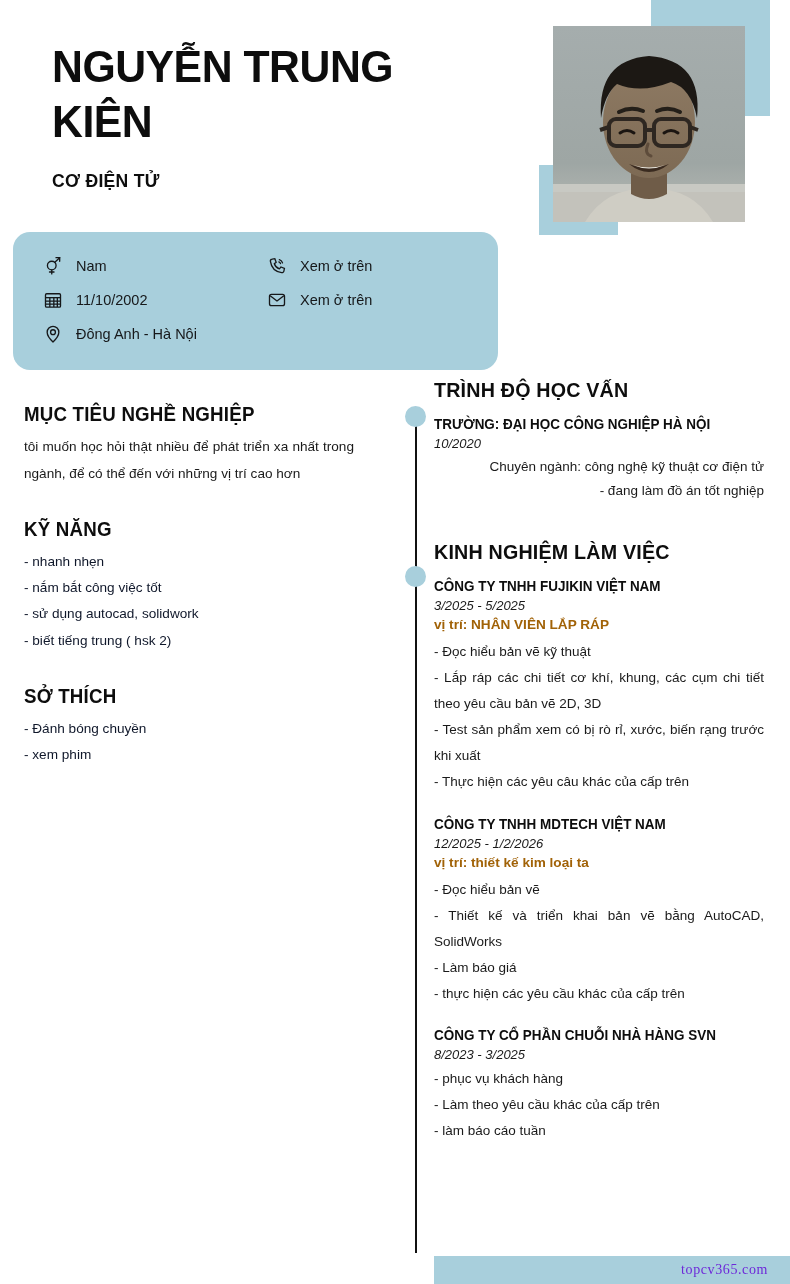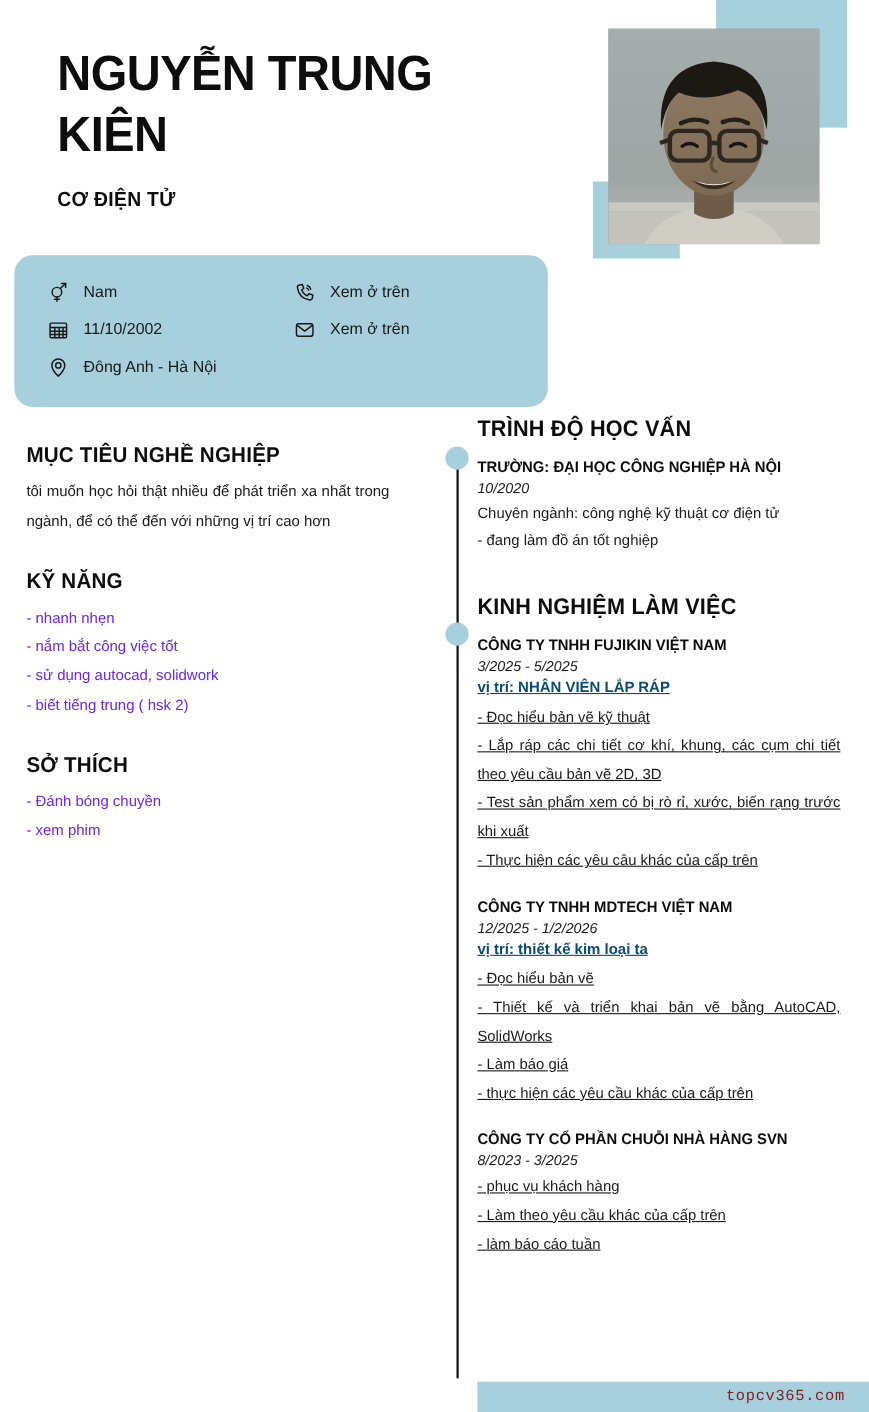--- a/index.html
+++ b/index.html
@@ -146,21 +146,21 @@
   .summary-text {
     font-size: 13.6px;
     line-height: 1.95;
     color: #1a1a1a;
     text-align: justify;
     margin: 0;
   }
   .bullet-line {
     font-size: 13.6px;
     line-height: 1.93;
-    color: #6d28d9;
+    color: #0f172a;
     margin: 0;
   }
 
   
   .timeline-axis {
     position: absolute;
     left: 415px;
     top: 418px;
     width: 1.5px;
     height: 835px;
@@ -200,59 +200,58 @@
   }
   .entry-date {
     font-size: 13px;
     font-style: italic;
     color: #1a1a1a;
     margin: 0 0 4px 0;
   }
   .entry-position {
     font-size: 13.6px;
     font-weight: bold;
-    color: #0c4a6e;
+    color: #a16207;
     margin: 0 0 7px 0;
-    text-decoration: underline;
   }
   .entry-line {
     font-size: 13.5px;
     line-height: 1.93;
     color: #1a1a1a;
     margin: 0;
     text-align: justify;
-    text-decoration: underline;
   }
   .entry-line.plain { text-align: left; }
   .edu-line {
     font-size: 13.5px;
     line-height: 1.75;
     color: #1a1a1a;
     margin: 0;
+    text-align: right;
   }
 
   
   .footer-bar {
     position: absolute;
     left: 434px;
     top: 1256px;
     width: 356px;
     height: 28px;
     background: #a8cfdc;
     display: flex;
     align-items: center;
     justify-content: flex-end;
     box-sizing: border-box;
     padding-right: 22px;
   }
   .footer-text {
-    font-family: Liberation Mono, monospace;
+    font-family: Liberation Serif, serif;
     font-size: 14px;
     letter-spacing: 0.6px;
-    color: #7f1d1d;
+    color: #6d28d9;
   }
 </style>
 </head>
 <body>
 
 <div id="cv-page">
 
   <div class="deco-rect-top"></div>
   <div class="deco-rect-bottom"></div>
 

